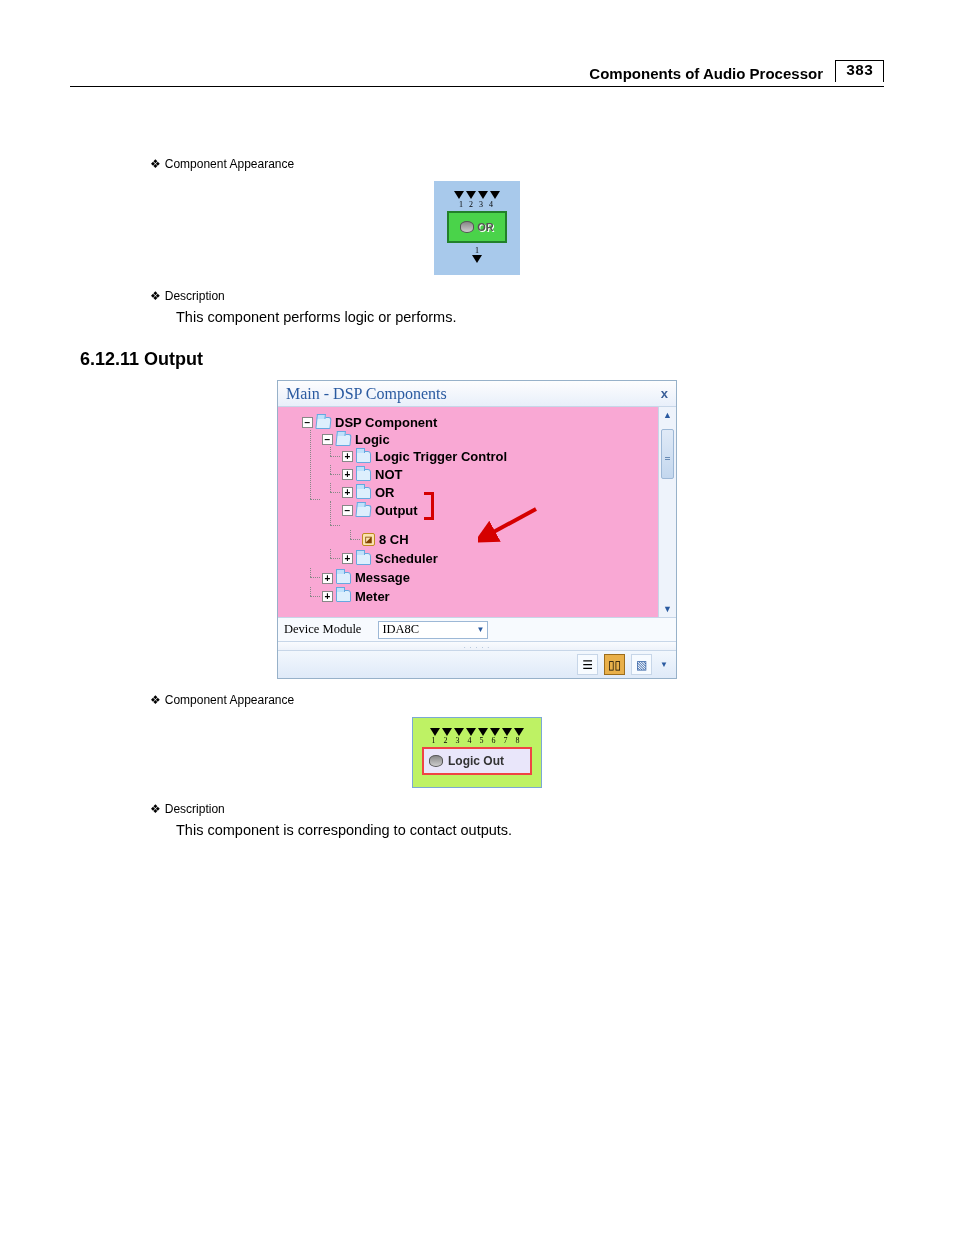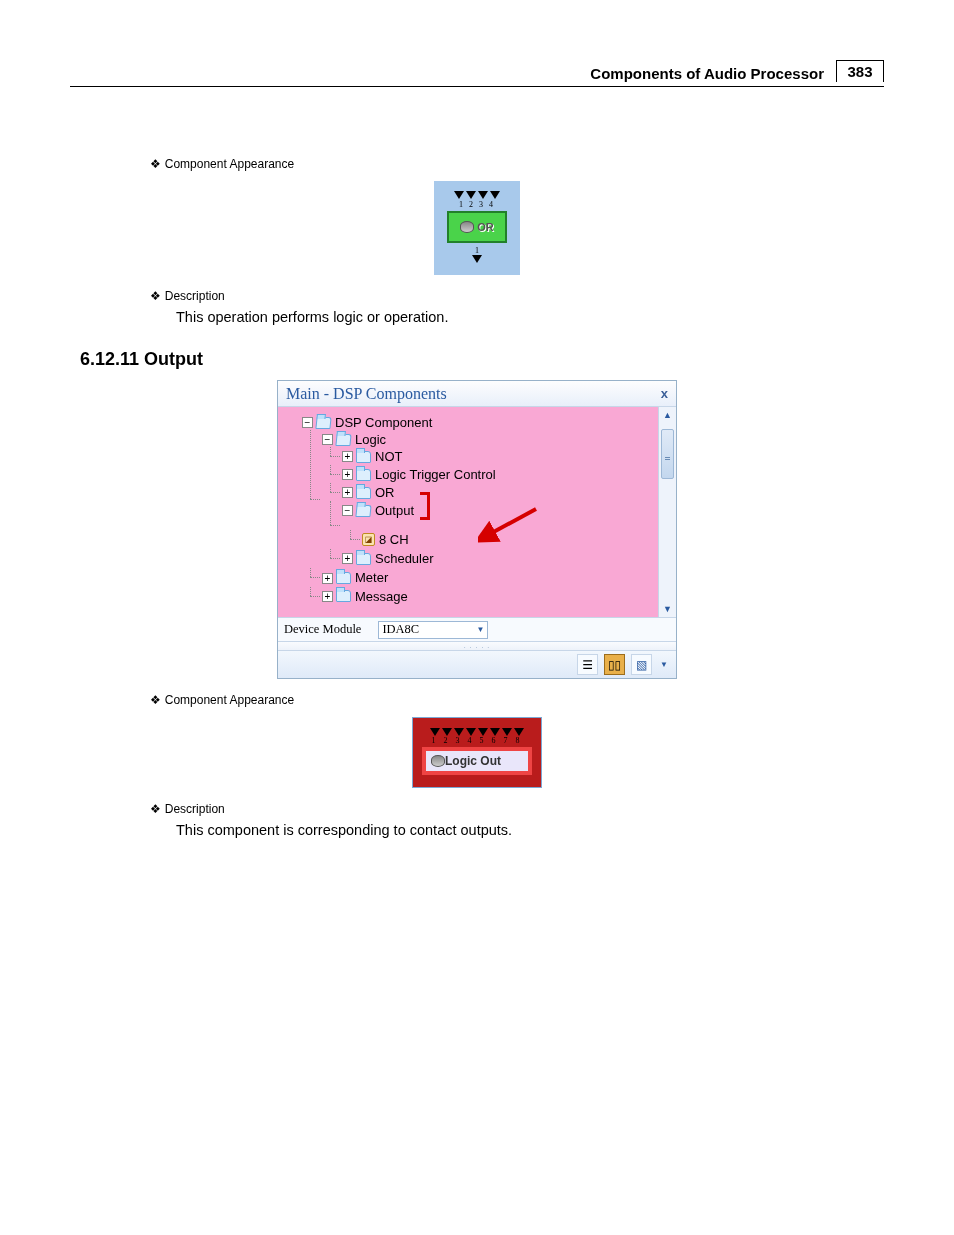--- a/index.html
+++ b/index.html
@@ -30,20 +30,21 @@
   }
   .page-number-box {
     border: 1px solid #000;
     border-bottom: none;
     padding: 2px 10px;
     font-weight: bold;
     font-size: 15px;
     margin-left: 4px;
     min-width: 48px;
     text-align: center;
+    font-family: Liberation Mono, monospace;
   }
   .section-heading {
     font-weight: bold;
     font-size: 18px;
     margin: 24px 0 10px 10px;
   }
   .bullet-line {
     margin: 14px 0 6px 80px;
     font-size: 12px;
   }
@@ -95,31 +96,31 @@
     width:14px; height:12px;
     background: linear-gradient(#888,#ccc);
     border-radius: 50% / 40%;
     border:1px solid #555;
   }
   .or-label { font-size:11px; font-weight:bold; color:#555; text-shadow: 1px 1px 0 #fff; }
   .tiny-one { font-size:8px; font-family:serif; margin-top:1px; }
 
   
   .fig-lo-outer {
-    background:#b91c1c;
+    background:#bef264;
     border:1px solid #7ba8d4;
     padding:10px 12px 12px 12px;
     display:flex; flex-direction:column; align-items:center;
     width:130px;
   }
   .lo-chip {
     width: 110px; height: 28px;
-    border: 4px solid #ef4444;
+    border: 2px solid #ef4444;
     background: #e9e6fa;
-    display:flex; align-items:center; 
+    display:flex; align-items:center; gap:5px;
     padding: 0 5px;
     margin-top: 2px;
   }
   .lo-label { font-size:12px; font-weight:bold; color:#333; }
   .tiny-nums-wide { font-size:8px; font-family:serif; letter-spacing:3px; }
 
   
   .panel {
     width: 400px;
     border: 1px solid #97b1c9;
@@ -137,20 +138,21 @@
     font-family: "Times New Roman", serif;
     font-size: 16px;
   }
   .panel-close {
     color:#3b5f98; font-weight:bold; cursor:default;
     font-family: Arial, sans-serif; font-size:13px;
   }
   .tree-body {
     display:flex;
     height: 210px;
+    font-weight: bold;
   }
   .tree-area {
     flex:1;
     padding: 6px 4px;
     overflow:hidden;
     position:relative;
   }
   .sb-col {
     width:18px;
     border-left:1px solid #c7d6e8;
@@ -325,21 +327,21 @@
           <span class="or-label">OR</span>
         </div>
         <div class="tiny-one">1</div>
         <div class="tri-row">
             <div class="tri-down"></div>
           </div>
       </div>
     </div>
 
     <div class="bullet-line">Description</div>
-    <div class="body-text">This operation performs logic or operation.</div>
+    <div class="body-text">This component performs logic or performs.</div>
 
     <div class="section-heading">6.12.11 Output</div>
 
 
     <div class="fig-wrap">
       <div class="panel">
         <div class="panel-title">
           <span>Main - DSP Components</span>
           <span class="panel-close">x</span>
         </div>
@@ -354,34 +356,34 @@
               </defs>
               <line x1="58" y1="4" x2="10" y2="30" stroke="#d50000" stroke-width="4" marker-end="url(#ah)"></line>
             </svg>
             <ul>
               <li>
                 <span class="pm">−</span><span class="folder folder-open"></span><span class="node-label">DSP Component</span>
                 <ul>
                   <li>
                     <span class="pm">−</span><span class="folder folder-open"></span><span class="node-label">Logic</span>
                     <ul>
+                      <li><span class="pm">+</span><span class="folder"></span><span class="node-label">Logic Trigger Control</span></li>
                       <li><span class="pm">+</span><span class="folder"></span><span class="node-label">NOT</span></li>
-                      <li><span class="pm">+</span><span class="folder"></span><span class="node-label">Logic Trigger Control</span></li>
                       <li><span class="pm">+</span><span class="folder"></span><span class="node-label">OR</span></li>
                       <li>
                         <span class="pm">−</span><span class="folder folder-open"></span><span class="node-label">Output</span><span class="red-mark"></span>
                         <ul>
                           <li><span class="page-icon">◪</span><span class="node-label">8 CH</span></li>
                         </ul>
                       </li>
                       <li><span class="pm">+</span><span class="folder"></span><span class="node-label">Scheduler</span></li>
                     </ul>
                   </li>
+                  <li><span class="pm">+</span><span class="folder"></span><span class="node-label">Message</span></li>
                   <li><span class="pm">+</span><span class="folder"></span><span class="node-label">Meter</span></li>
-                  <li><span class="pm">+</span><span class="folder"></span><span class="node-label">Message</span></li>
                 </ul>
               </li>
             </ul>
           </div>
           <div class="sb-col">
             <div class="sb-arrow-up">▲</div>
             <div class="sb-track">
               <div class="sb-thumb">
                 <div class="sb-grip"></div>
               </div>

